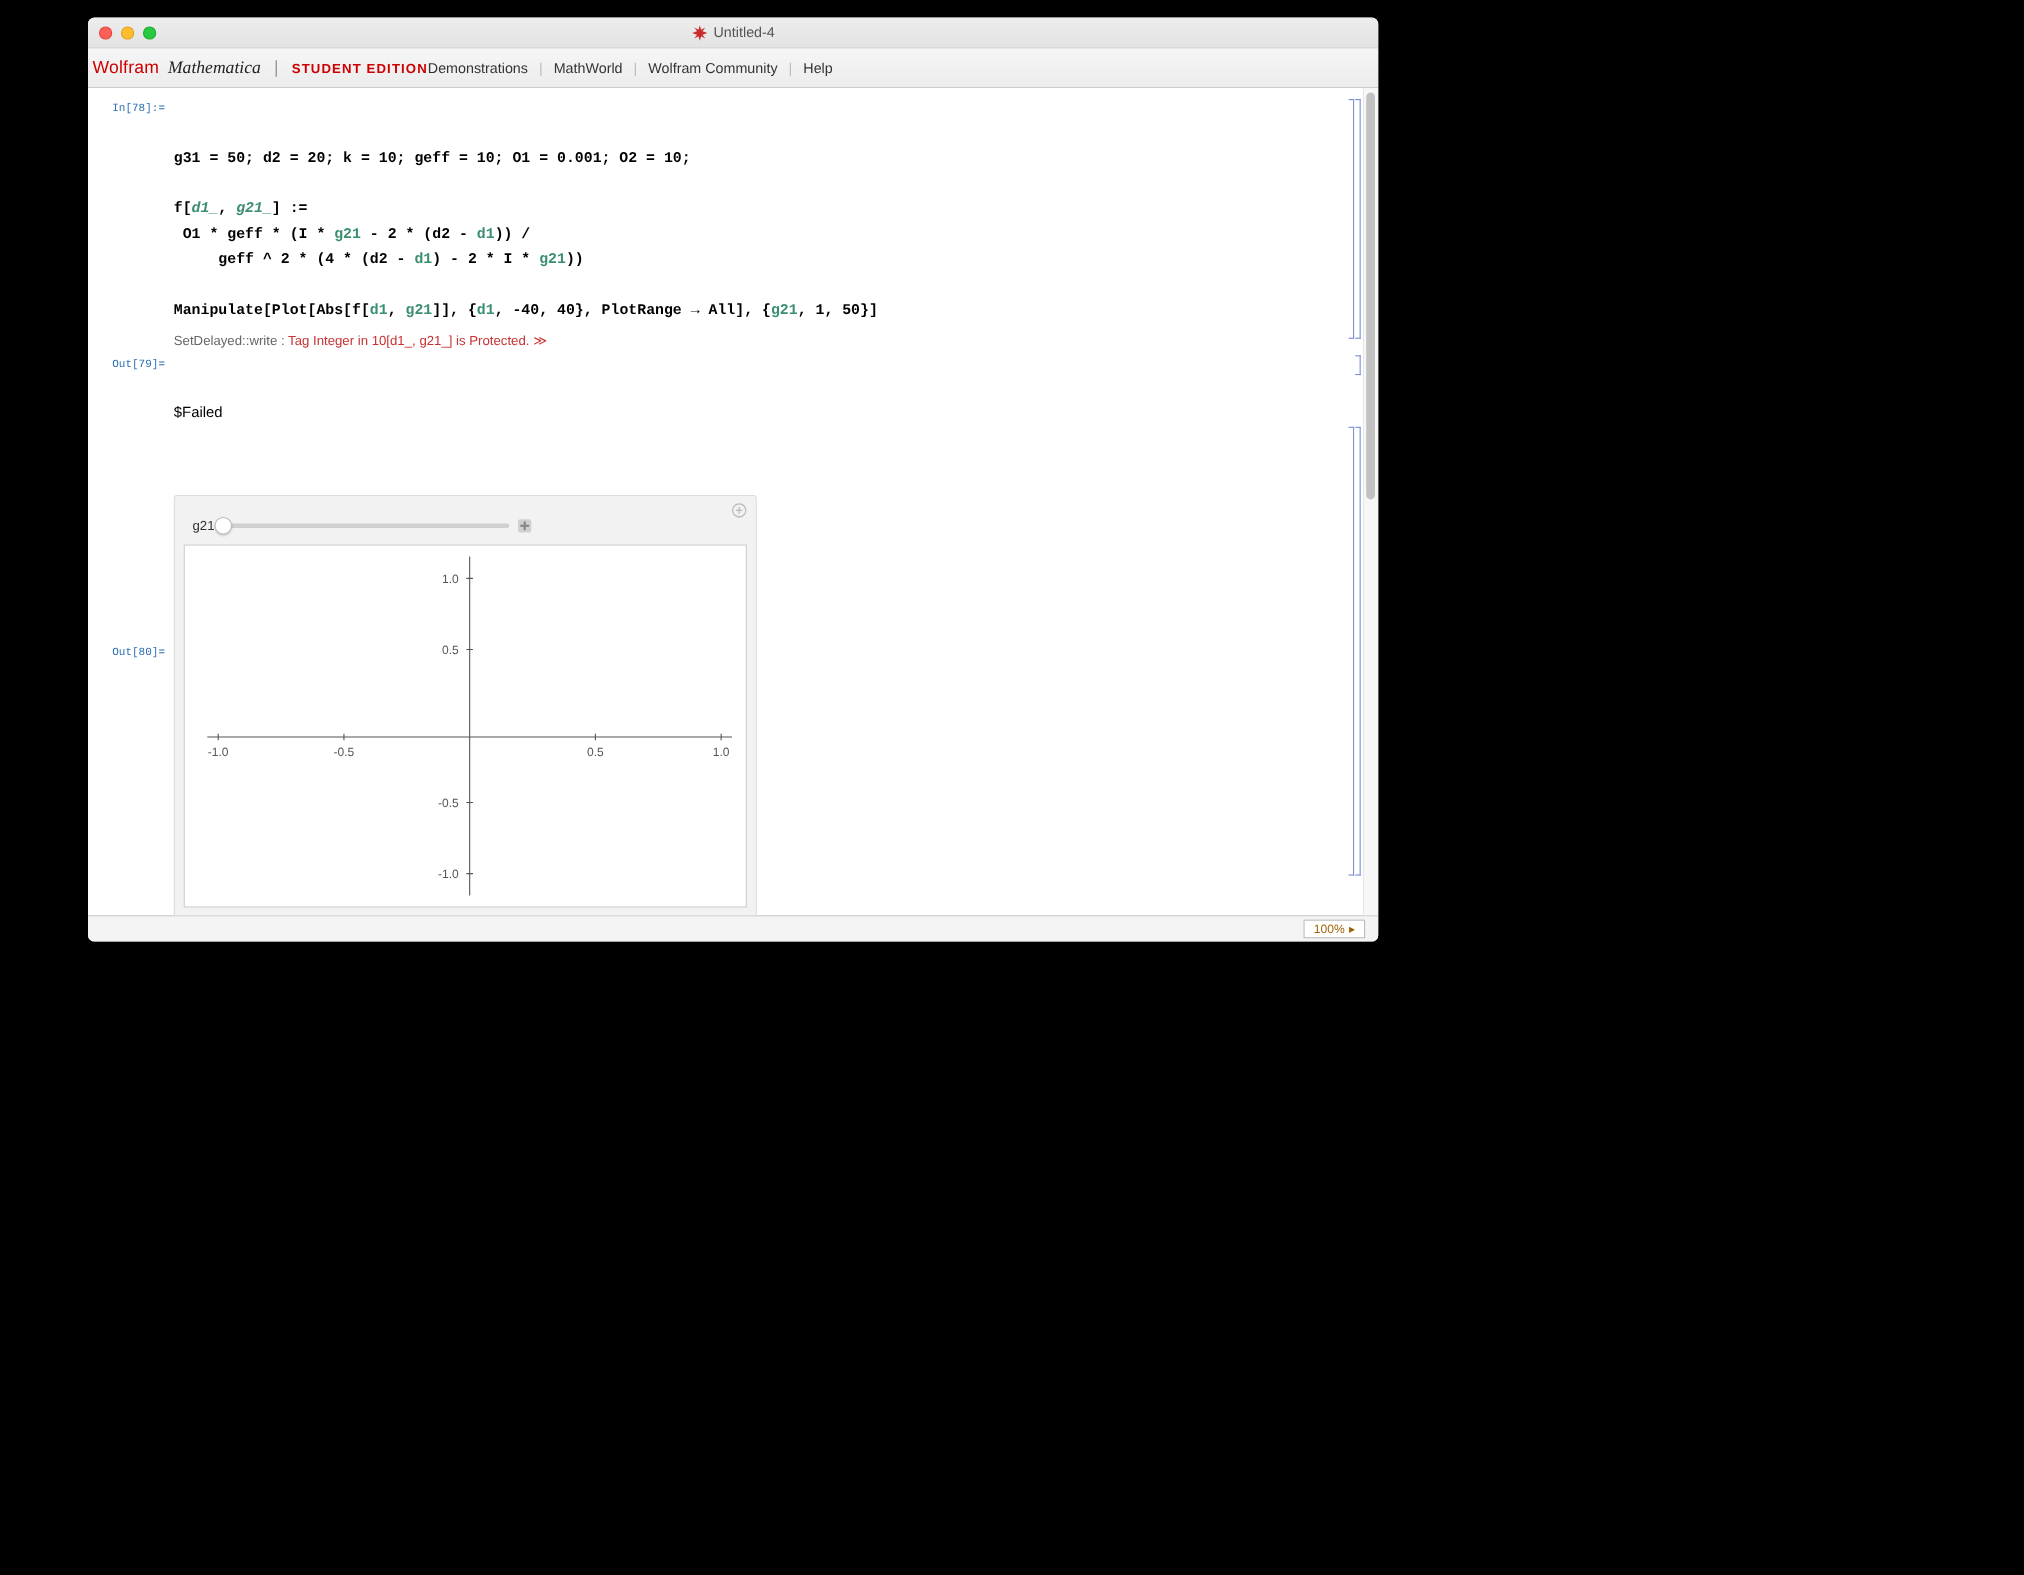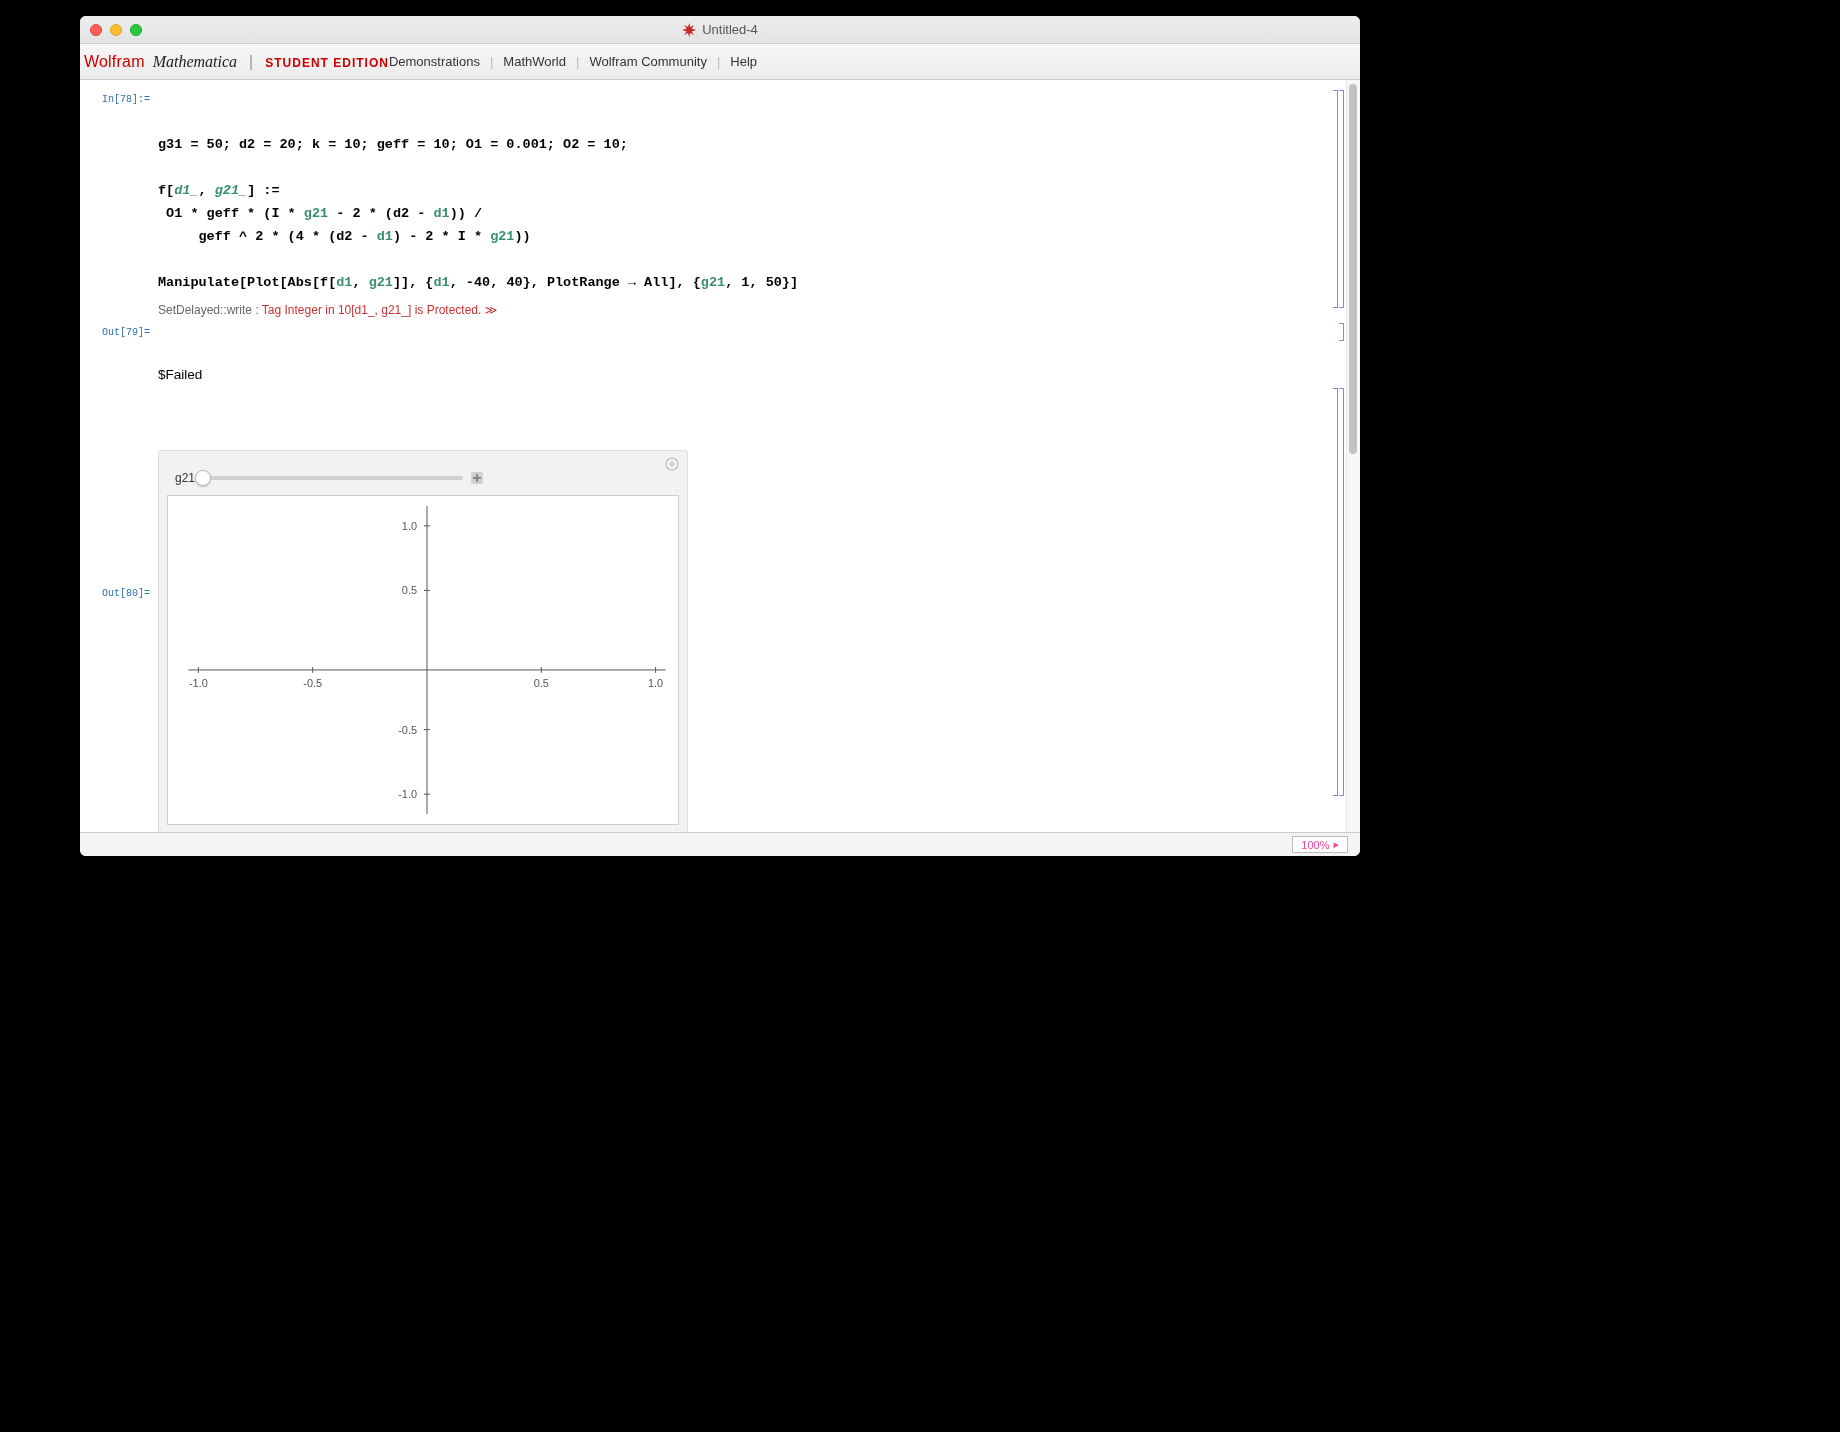--- a/index.html
+++ b/index.html
@@ -7,21 +7,21 @@
     background: #000;
     width: 1840px;
     height: 1432px;
     font-family: "Helvetica Neue", Arial, sans-serif;
     overflow: hidden;
   }
   .window {
     position: absolute;
     left: 80px;
     top: 16px;
-    width: 1280px;
+    width: 1173px;
     height: 840px;
     background: #fff;
     border-radius: 6px;
     box-shadow: 0 10px 40px rgba(0,0,0,0.6);
     display: flex;
     flex-direction: column;
     overflow: hidden;
   }
   .titlebar {
     height: 28px;
@@ -214,21 +214,21 @@
   }
   .statusbar {
     height: 24px;
     border-top: 1px solid #ccc;
     background: #f4f4f4;
     display: flex;
     align-items: center;
     justify-content: flex-end;
     padding: 0 12px;
     font-size: 12px;
-    color: #ec4899;
+    color: #a16207;
     gap: 4px;
   }
   .zoom-box {
     border: 1px solid #bbb;
     background: #fff;
     padding: 1px 8px;
     font-size: 11px;
     display: flex;
     align-items: center;
     gap: 4px;

